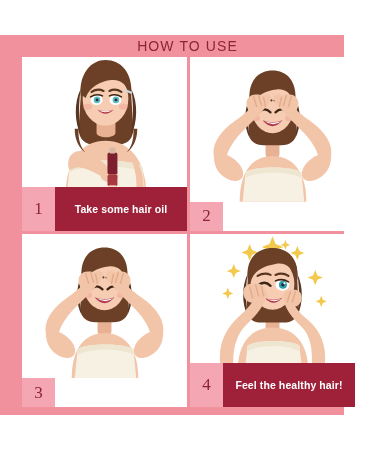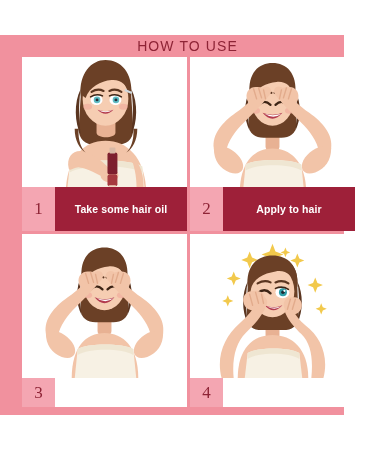--- a/index.html
+++ b/index.html
@@ -182,21 +182,20 @@
 
           <path d="M142 100 C144 86 134 74 120 64 C110 57 100 48 94 40 C89 34 81 40 86 46 C94 56 104 66 112 74 C120 82 128 92 130 104 C132 112 140 110 142 100 Z" fill="#f2c4a8"></path>
           <path d="M142 100 C142 112 136 120 126 124 C114 128 110 120 114 112 C118 104 128 98 134 98 C139 98 142 98 142 100 Z" fill="#f2c4a8"></path>
 
           <path d="M100 38 C106 38 110 43 109 49 C108 55 102 58 96 55 C90 52 88 44 92 40 C94 38 97 38 100 38 Z" fill="#f2c4a8"></path>
           <path d="M102 40 l-3 10 M97 39 l-3 10 M92 41 l-2 9" stroke="#e2ab8c" stroke-width="1.4" fill="none" stroke-linecap="round"></path>
         </svg>
       </div>
       <div class="labelbar">
         <div class="numbox">2</div>
-        <div class="labeltext">Apply to hair</div>
       </div>
     </div>
 
     <div class="card">
       <div class="art">
         <svg viewBox="0 0 166 146" preserveAspectRatio="xMidYMid slice" aria-hidden="true">
           <rect x="0" y="0" width="166" height="146" fill="#ffffff"></rect>
           <path d="M76 72 h14 v26 c0 7 -14 7 -14 0 z" fill="#e8b193"></path>
           <path d="M50 146 C50 114 64 100 83 100 C102 100 117 114 117 146 Z" fill="#f2c4a8"></path>
           <path d="M56 116 C66 110 101 110 112 116 L115 146 L53 146 Z" fill="#f7f1e4"></path>
@@ -284,17 +283,18 @@
           <path d="M60 61 l3 11 M66 59 l3 11 M72 61 l2 9" stroke="#e2ab8c" stroke-width="1.4" fill="none" stroke-linecap="round"></path>
 
           <path d="M134 146 C140 124 132 104 116 92 C110 87 106 82 103 76 C100 70 93 74 96 80 C100 89 106 95 112 101 C122 111 124 126 122 146 Z" fill="#f2c4a8"></path>
 
           <path d="M104 64 C110 63 114 69 112 75 C110 81 103 83 98 79 C93 75 93 67 98 65 C100 64 102 64 104 64 Z" fill="#f2c4a8"></path>
           <path d="M106 66 l-3 10 M101 66 l-3 10" stroke="#e2ab8c" stroke-width="1.4" fill="none" stroke-linecap="round"></path>
         </svg>
       </div>
       <div class="labelbar">
         <div class="numbox">4</div>
+        <div class="labeltext">Feel the healthy hair!</div>
       </div>
     </div>
 
   </div>
 </div>
 
 </body></html>

